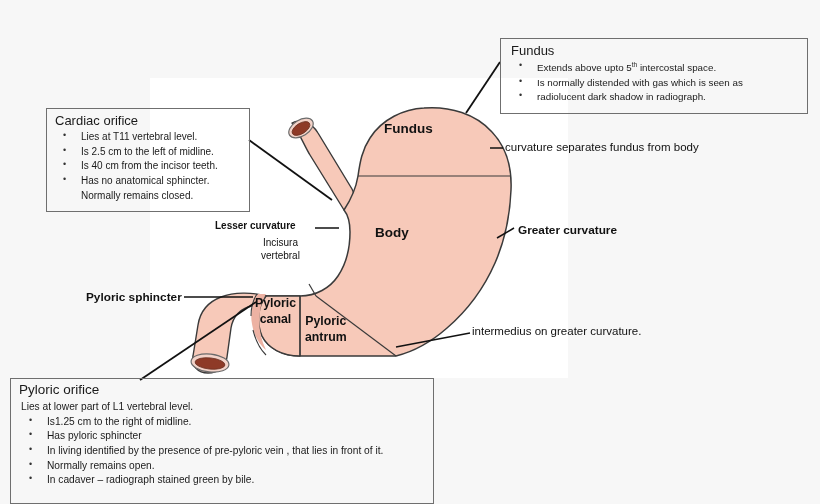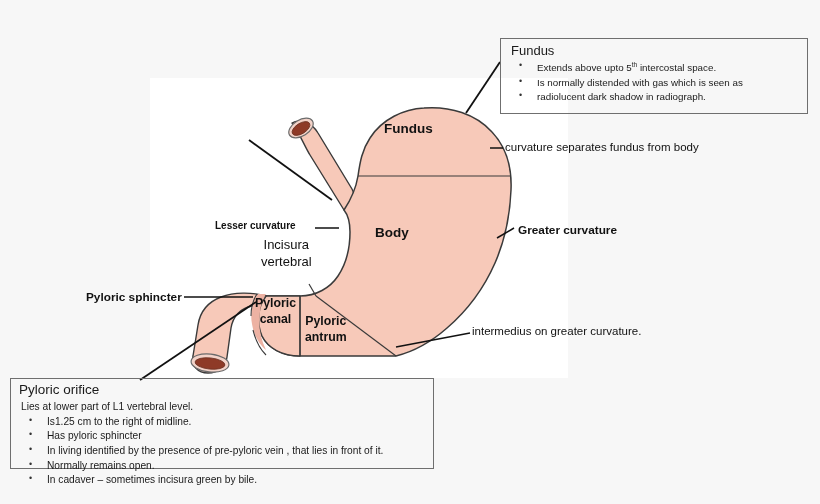--- a/index.html
+++ b/index.html
@@ -86,21 +86,21 @@
 
   #box-cardiac {
     left: 46px; top: 108px; width: 204px; height: 104px;
     padding: 4px 6px 0 8px;
   }
   #box-cardiac .c-title { font-size: 13px; }
   #box-cardiac li { font-size: 10px; line-height: 1.46; padding-left: 26px; }
   #box-cardiac li::before { left: 8px; }
 
   #box-pyloric-orifice {
-    left: 10px; top: 378px; width: 424px; height: 91px;
+    left: 10px; top: 378px; width: 424px; height: 126px;
     padding: 3px 6px 0 8px;
   }
   #box-pyloric-orifice .c-title { font-size: 13.5px; }
   #box-pyloric-orifice li { font-size: 10.2px; line-height: 1.44; padding-left: 28px; }
   #box-pyloric-orifice li::before { left: 10px; }
   #box-pyloric-orifice li.nobullet { padding-left: 2px; }
 
   sup { font-size: 0.66em; vertical-align: super; }
 
   
@@ -108,21 +108,21 @@
     position: absolute;
     color: #111;
     white-space: nowrap;
     line-height: 1.28;
   }
   .lbl.bold { font-weight: bold; }
   .lbl-fundus    { left: 384px; top: 120px; font-size: 13.5px; }
   .lbl-body      { left: 375px; top: 224px; font-size: 13.5px; }
   .lbl-lesser    { left: 215px; top: 220px; font-size: 10px; }
   .lbl-greater   { left: 518px; top: 223px; font-size: 11.8px; }
-  .lbl-incisura  { left: 261px; top: 237px; font-size: 13px; text-align: center; }
+  .lbl-incisura  { left: 261px; top: 237px; font-size: 10px; text-align: center; }
   .lbl-pylsph    { left: 86px;  top: 290px; font-size: 11.8px; }
   .lbl-pylcanal  { left: 255px; top: 296px; font-size: 12.3px; text-align: center; }
   .lbl-pylantrum { left: 305px; top: 314px; font-size: 12.3px; text-align: center; }
   .lbl-horiz     { left: 505px; top: 140px; font-size: 11.5px; }
   .lbl-imaginary { left: 472px; top: 324px; font-size: 11.5px; }
 </style>
 </head>
 <body>
 
 <div id="stage">
@@ -234,26 +234,36 @@
 
   <div class="callout" id="box-fundus">
     <div class="c-title">Fundus</div>
     <ul>
       <li><span>Extends above upto 5</span><sup>th</sup><span> intercostal space.</span></li>
       <li>Is normally distended with gas which is seen as</li>
       <li>radiolucent dark shadow in radiograph.</li>
     </ul>
   </div>
 
+  <div class="callout" id="box-cardiac">
+    <div class="c-title">Cardiac orifice</div>
+    <ul>
+      <li>Lies at T11 vertebral level.</li>
+      <li>Is 2.5 cm to the left of midline.</li>
+      <li>Is 40 cm from the incisor teeth.</li>
+      <li>Has no anatomical sphincter.</li>
+      <li class="indent-cont">Normally remains closed.</li>
+    </ul>
+  </div>
 
   <div class="callout" id="box-pyloric-orifice">
     <div class="c-title">Pyloric orifice</div>
     <ul>
       <li class="nobullet">Lies at  lower part of L1 vertebral level.</li>
       <li>Is1.25 cm to the right of midline.</li>
       <li>Has  pyloric sphincter</li>
       <li>In living identified by the presence of pre-pyloric vein , that lies in front of it.</li>
       <li>Normally remains open.</li>
-      <li>In cadaver – sometimes incisura green by bile.</li>
+      <li>In cadaver – radiograph stained green by bile.</li>
     </ul>
   </div>
 
 </div>
 
 </body></html>

